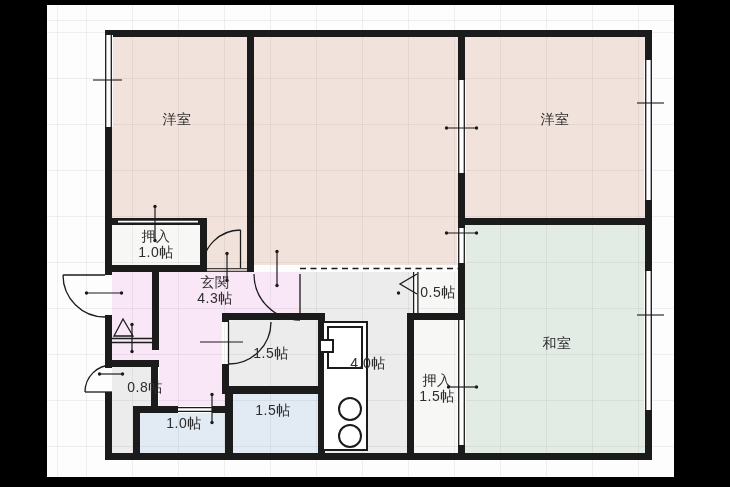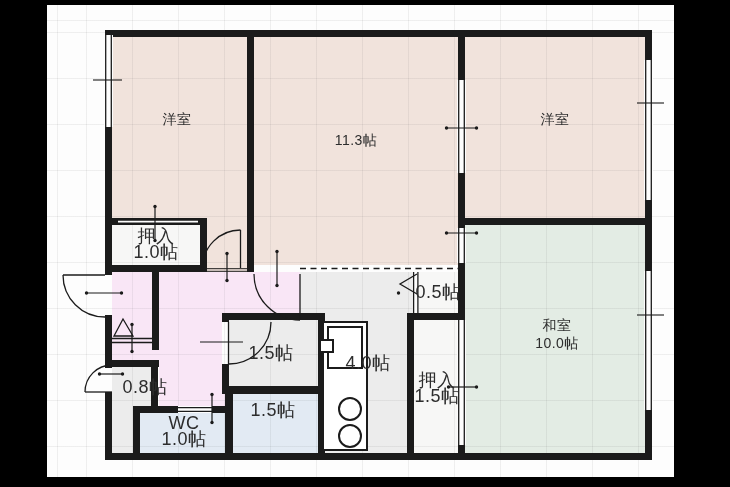--- a/index.html
+++ b/index.html
@@ -9,21 +9,21 @@
   .room{position:absolute;}
   #grid{position:absolute;left:47px;top:5px;width:627px;height:472px;
         background-image:
           repeating-linear-gradient(to right, rgba(60,60,60,0.075) 0 1px, transparent 1px 46px),
           repeating-linear-gradient(to bottom, rgba(60,60,60,0.075) 0 1px, transparent 1px 46px);
         background-position:39px 27px;}
   .wall{position:absolute;background:#1b1b1b;}
   svg.overlay{position:absolute;left:0;top:0;}
   .lbl{position:absolute;width:110px;text-align:center;color:#2d2d2d;
        font-size:14px;line-height:18px;letter-spacing:0.5px;white-space:nowrap;}
-  .lbl.small{font-size:18px;line-height:16px;}
+  .lbl.small{font-size:14px;line-height:16px;}
   .lbl span{display:block;}
 </style>
 </head>
 <body>
 
 <div id="canvas">
   <div id="page"></div>
 
   <div class="room" style="left:112px;top:37px;width:135px;height:181px;background:#f1e3dc;"></div>
   <div class="room" style="left:207px;top:218px;width:40px;height:54px;background:#f1e3dc;"></div>
@@ -216,46 +216,45 @@
       <circle cx="212" cy="394.5" r="1.7"></circle>
         <circle cx="212" cy="422.5" r="1.7"></circle>
       <circle cx="398.5" cy="293" r="1.7"></circle>
     </g>
   </svg>
 
   <div class="lbl" style="left:122px;top:110px;">
     <span>洋室</span>
   </div>
   <div class="lbl" style="left:301px;top:131px;">
-      <span>11.3帖</span>
   </div>
   <div class="lbl" style="left:500px;top:110px;">
     <span>洋室</span>
   </div>
-  <div class="lbl" style="left:502px;top:316px;">
+  <div class="lbl" style="left:502px;top:334px;">
     <span>和室</span>
-      <span>10.0帖</span>
   </div>
   <div class="lbl small" style="left:101px;top:228px;">
     <span>押入</span>
       <span>1.0帖</span>
   </div>
   <div class="lbl small" style="left:160px;top:274px;">
+    <span>玄関</span>
+      <span>4.3帖</span>
   </div>
   <div class="lbl small" style="left:383px;top:284px;">
     <span>0.5帖</span>
   </div>
   <div class="lbl small" style="left:216px;top:345px;">
     <span>1.5帖</span>
   </div>
   <div class="lbl small" style="left:90px;top:379px;">
     <span>0.8帖</span>
   </div>
   <div class="lbl small" style="left:129px;top:415px;">
-    <span>WC</span>
       <span>1.0帖</span>
   </div>
   <div class="lbl small" style="left:218px;top:402px;">
       <span>1.5帖</span>
   </div>
   <div class="lbl small" style="left:313px;top:355px;">
     <span>4.0帖</span>
   </div>
   <div class="lbl small" style="left:382px;top:372px;">
     <span>押入</span>

